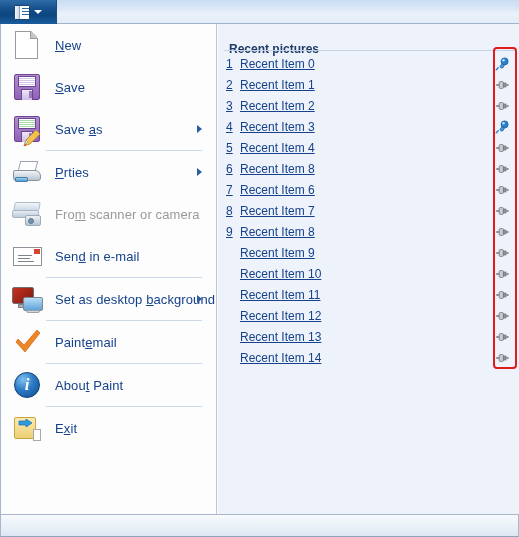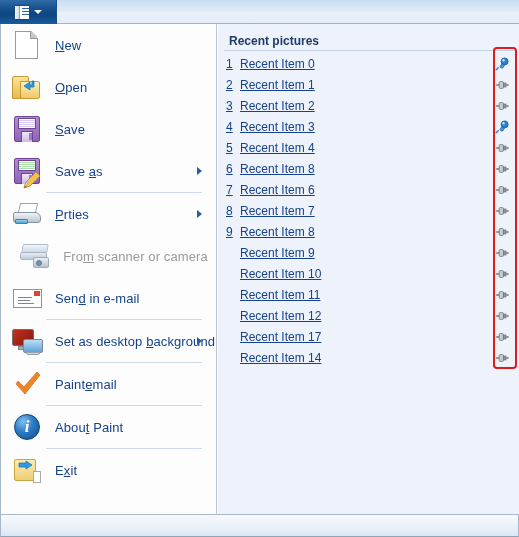--- a/index.html
+++ b/index.html
@@ -109,21 +109,21 @@
   
   .menu-item {
     position: relative;
     height: 42px;
     display: flex;
     align-items: center;
     padding-left: 10px;
     box-sizing: border-box;
     cursor: default;
   }
-  .menu-item.disabled { cursor: default; justify-content: center; }
+  .menu-item.disabled { cursor: default; }
   .menu-icon {
     width: 32px; height: 32px;
     flex: 0 0 32px;
     position: relative;
     margin-right: 12px;
   }
   .menu-label {
     font-size: 13px;
     color: #15428b;
     letter-spacing: 0.1px;
@@ -308,21 +308,21 @@
     border: 1px solid #c9a53f; border-radius: 2px; box-sizing: border-box;
   }
   .ic-exit .page {
     position: absolute; right: 0; bottom: 0; width: 8px; height: 12px;
     background: #ffffff; border: 1px solid #a9a9a9; box-sizing: border-box;
   }
   .ic-exit .arr { position: absolute; left: 4px; top: 2px; width: 16px; height: 15px; }
 
   
   .rp-header {
-    position: absolute; left: 0; top: 4px;
+    position: absolute; left: 0; top: 12px;
     width: 301px; height: 26px;
     display: flex; align-items: center;
     padding-left: 11px;
     box-sizing: border-box;
   }
   .rp-header-title {
     font-size: 12px; font-weight: bold; color: #1f3c68;
   }
   .rp-divider {
     position: absolute; left: 6px; top: 26px;
@@ -384,32 +384,20 @@
 
     <div class="left-pane">
 
       <div class="menu-item">
         <span class="menu-icon">
           <span class="ic-new"></span>
         </span>
         <span class="menu-label"><span></span><u>N</u><span>ew</span></span>
       </div>
 
-      <div class="menu-item">
-        <span class="menu-icon">
-          <span class="ic-open">
-            <span class="fold-back"></span>
-            <span class="fold-front"></span>
-            <svg class="arrow" viewBox="0 0 14 13">
-              <path d="M13 1 L13 7 L9 7 L9 10 L3 6 L9 2 L9 5 L11 5 L11 1 Z" fill="#2e9be0" stroke="#1d6fa8" stroke-width="0.7"></path>
-            </svg>
-          </span>
-        </span>
-        <span class="menu-label"><span></span><u>O</u><span>pen</span></span>
-      </div>
 
       <div class="menu-item">
         <span class="menu-icon">
           <span class="ic-save">
             <span class="disk"></span>
             <span class="label-top"></span>
             <span class="shutter"></span>
           </span>
         </span>
         <span class="menu-label"><span></span><u>S</u><span>ave</span></span>
@@ -651,21 +639,21 @@
             <span class="rp-name">Recent Item 12</span>
             <span class="rp-pin"><svg viewBox="0 0 15 14" width="15" height="14">
                 <rect x="1.2" y="6.0" width="3.0" height="2.0" fill="#8f9499"></rect>
                 <rect x="4.2" y="3.6" width="4.2" height="6.8" rx="1" fill="#c7ccd1" stroke="#6f757b" stroke-width="0.8"></rect>
                 <rect x="8.4" y="5.0" width="2.6" height="4.0" fill="#8f9499" stroke="#6f757b" stroke-width="0.7"></rect>
                 <rect x="11.0" y="6.0" width="2.6" height="2.0" fill="#8f9499"></rect>
               </svg></span>
           </div>
           <div class="rp-row">
             <span class="rp-num empty"></span>
-            <span class="rp-name">Recent Item 17</span>
+            <span class="rp-name">Recent Item 13</span>
             <span class="rp-pin"><svg viewBox="0 0 15 14" width="15" height="14">
                 <rect x="1.2" y="6.0" width="3.0" height="2.0" fill="#8f9499"></rect>
                 <rect x="4.2" y="3.6" width="4.2" height="6.8" rx="1" fill="#c7ccd1" stroke="#6f757b" stroke-width="0.8"></rect>
                 <rect x="8.4" y="5.0" width="2.6" height="4.0" fill="#8f9499" stroke="#6f757b" stroke-width="0.7"></rect>
                 <rect x="11.0" y="6.0" width="2.6" height="2.0" fill="#8f9499"></rect>
               </svg></span>
           </div>
           <div class="rp-row">
             <span class="rp-num empty"></span>
             <span class="rp-name">Recent Item 14</span>

